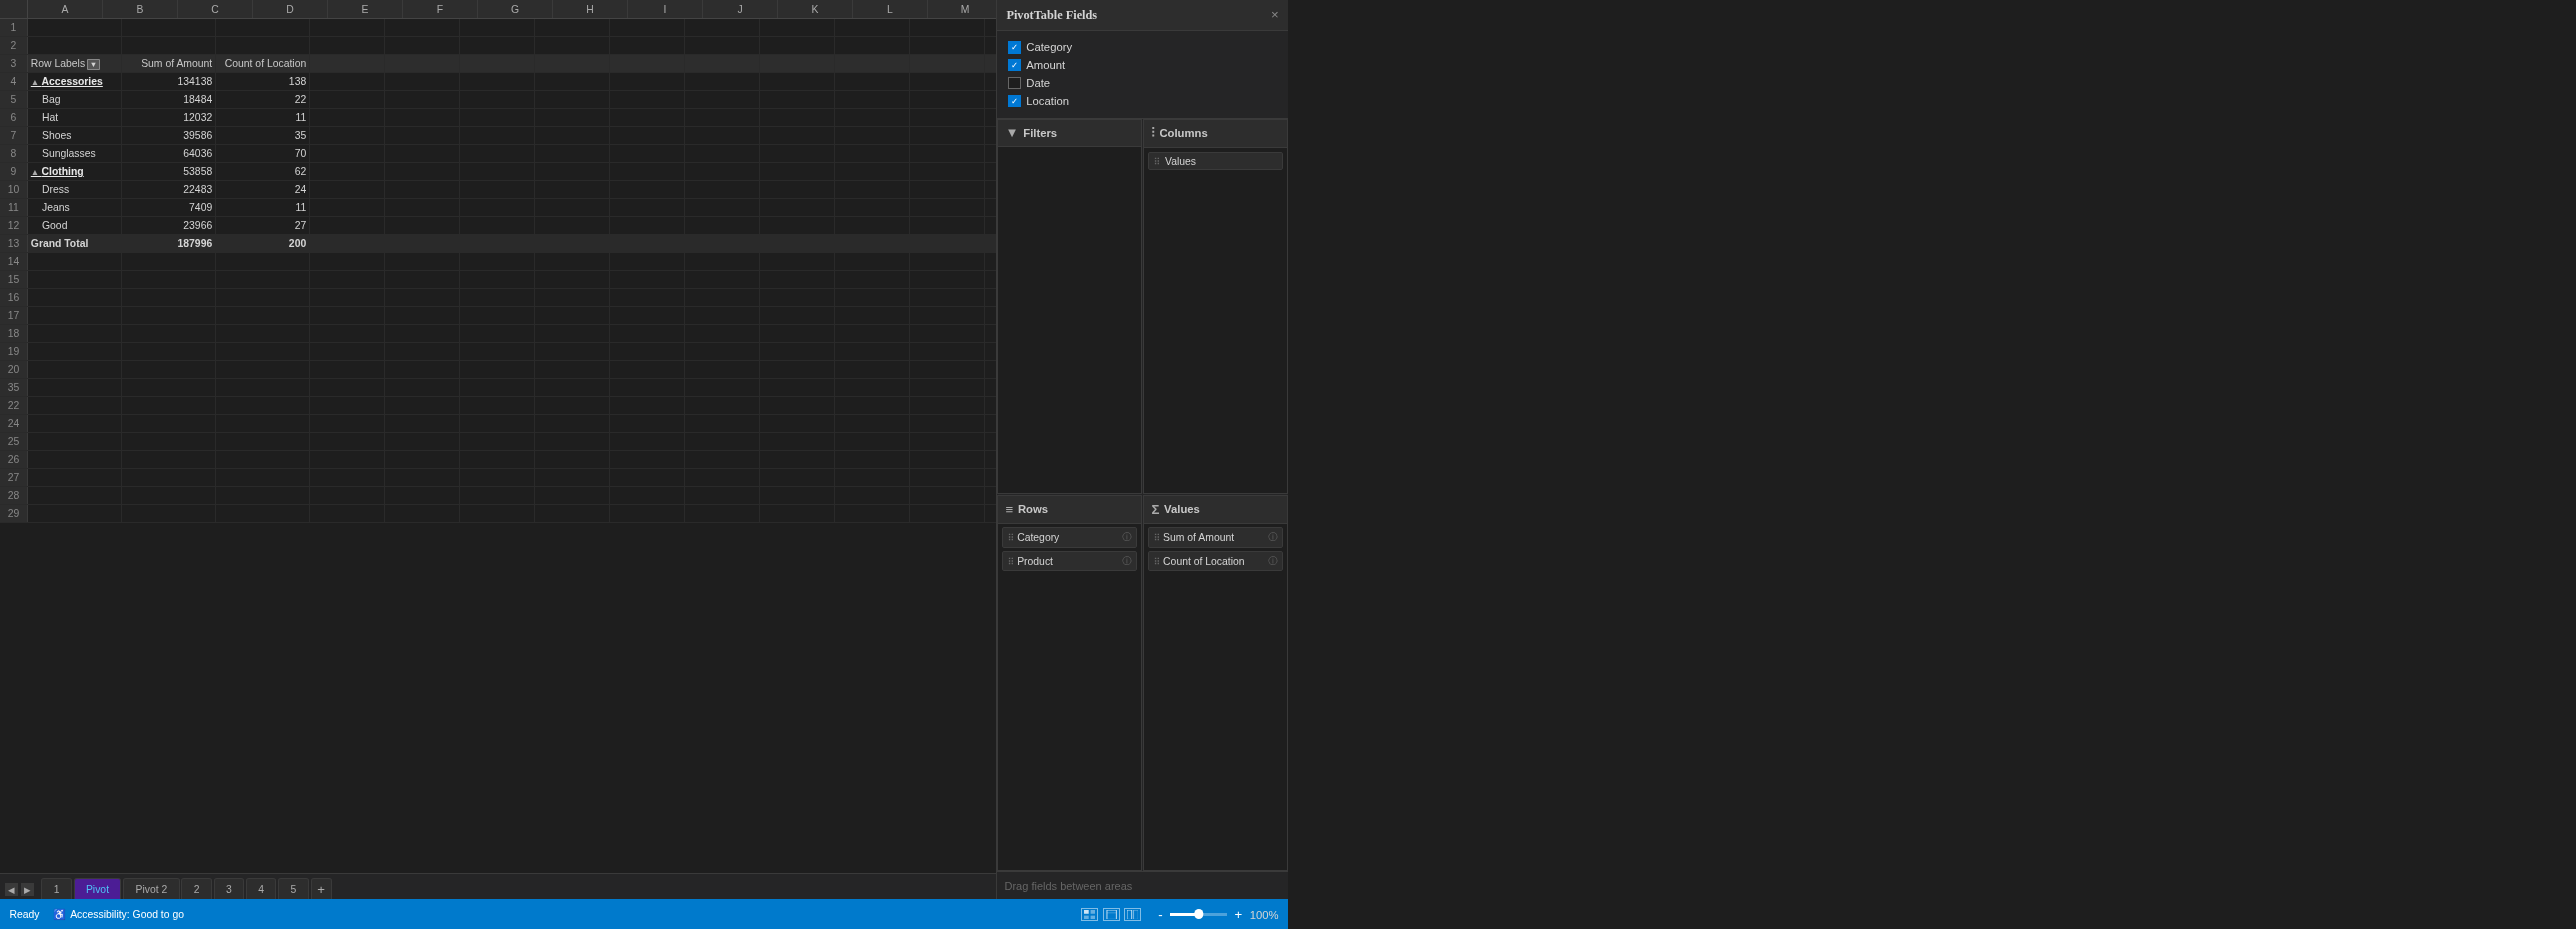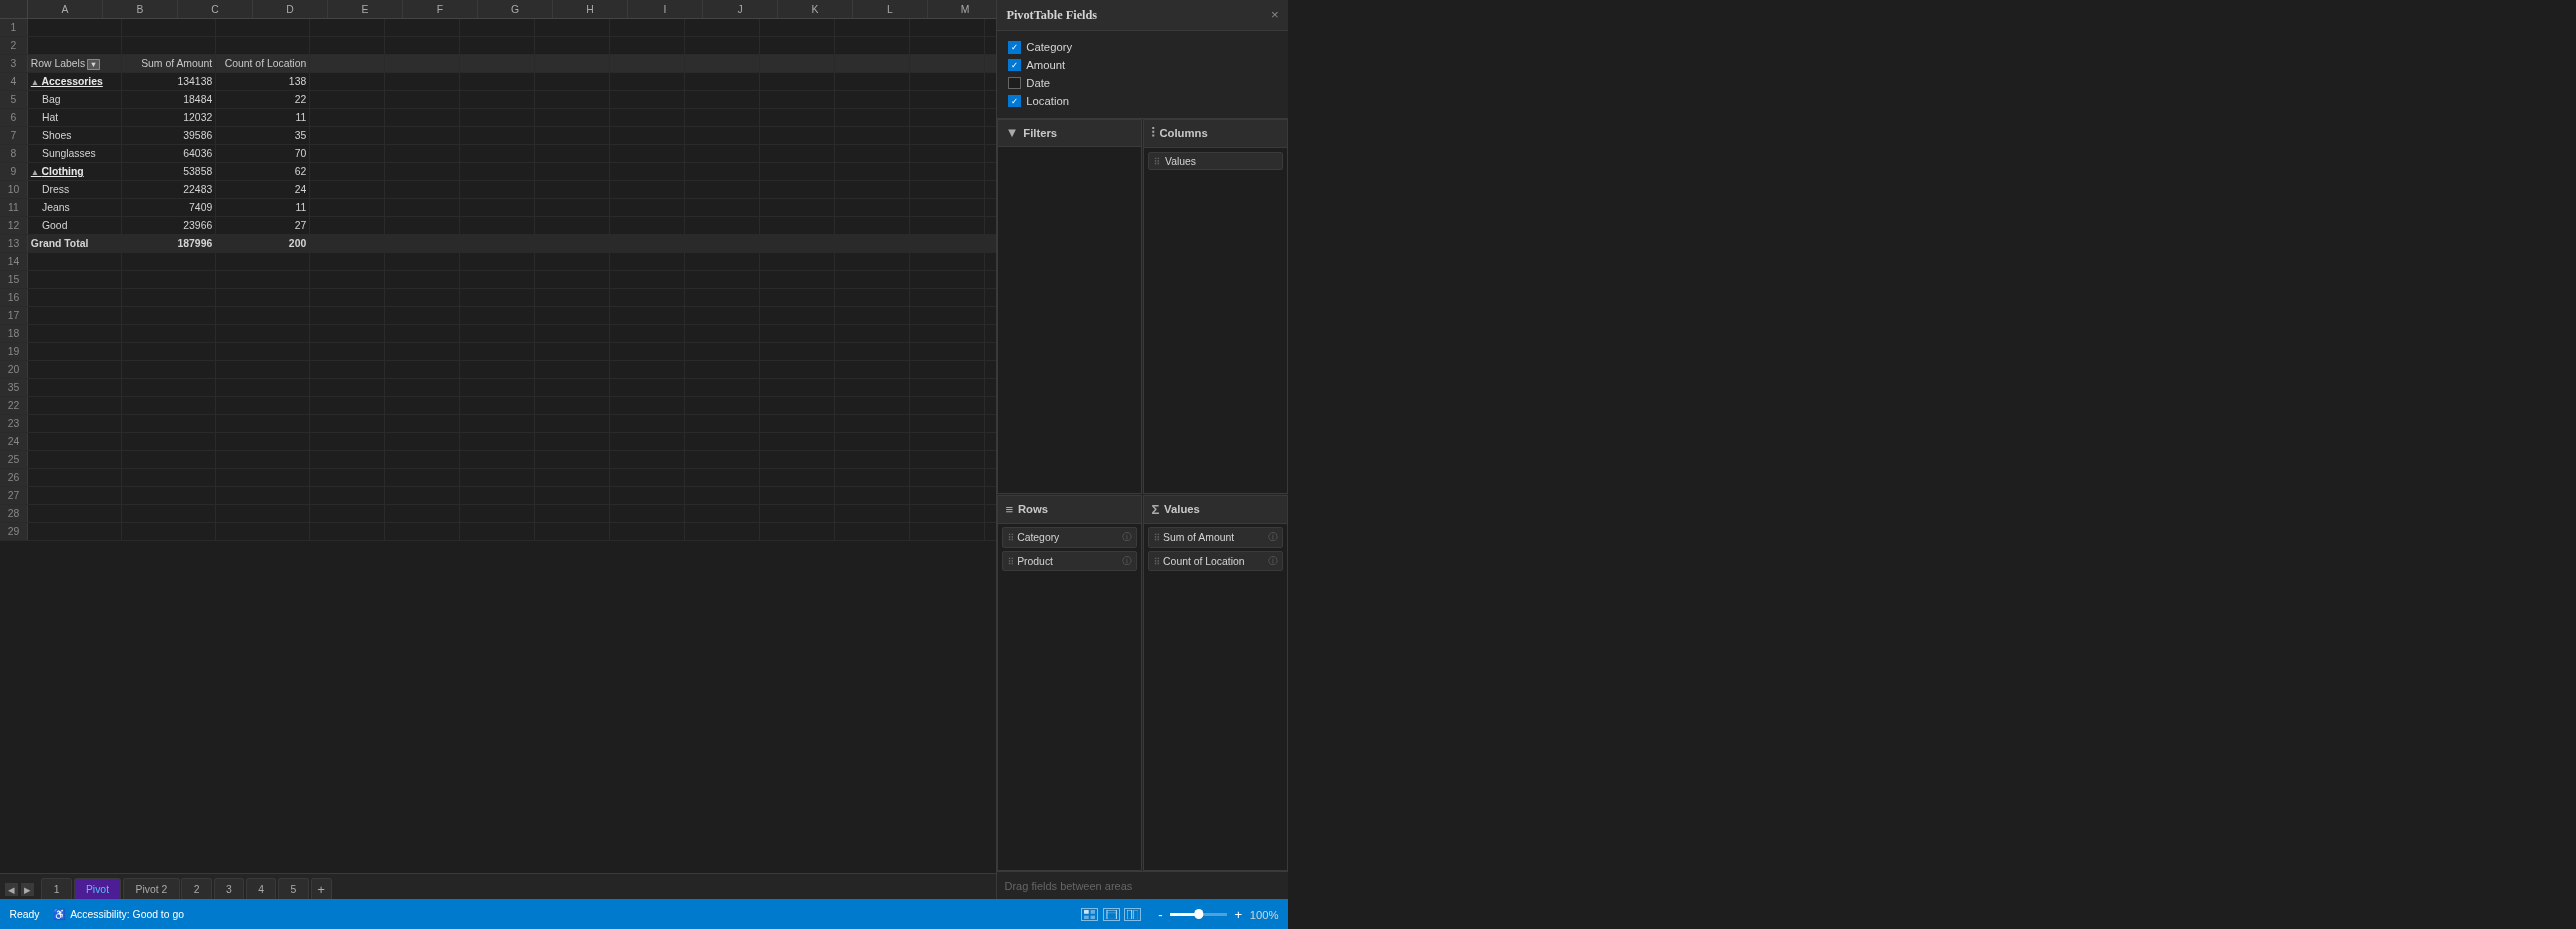--- a/index.html
+++ b/index.html
@@ -794,36 +794,20 @@
           <div class="cell"></div>
           <div class="cell"></div>
           <div class="cell"></div>
           <div class="cell"></div>
           <div class="cell"></div>
           <div class="cell"></div>
           <div class="cell"></div>
         </div>
         <div class="sheet-row">
           <div class="row-num">22</div>
-          <div class="cell col-a"></div>
-          <div class="cell col-b"></div>
-          <div class="cell col-c"></div>
-          <div class="cell"></div>
-          <div class="cell"></div>
-          <div class="cell"></div>
-          <div class="cell"></div>
-          <div class="cell"></div>
-          <div class="cell"></div>
-          <div class="cell"></div>
-          <div class="cell"></div>
-          <div class="cell"></div>
-          <div class="cell"></div>
-        </div>
-        <div class="sheet-row">
-          <div class="row-num">23</div>
           <div class="cell col-a"></div>
           <div class="cell col-b"></div>
           <div class="cell col-c"></div>
           <div class="cell"></div>
           <div class="cell"></div>
           <div class="cell"></div>
           <div class="cell"></div>
           <div class="cell"></div>
           <div class="cell"></div>
           <div class="cell"></div>

